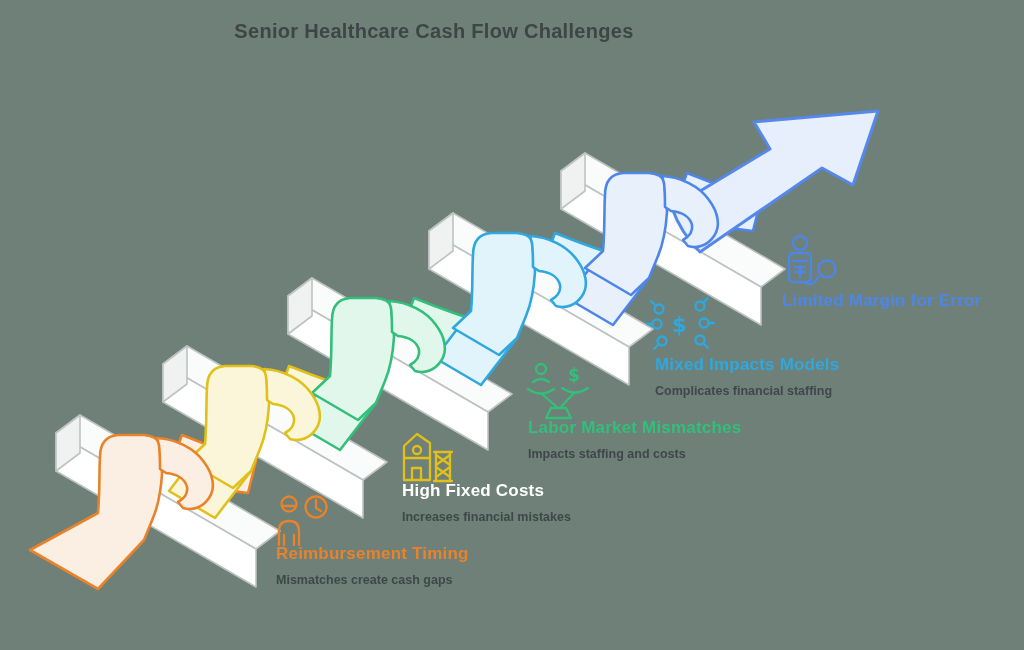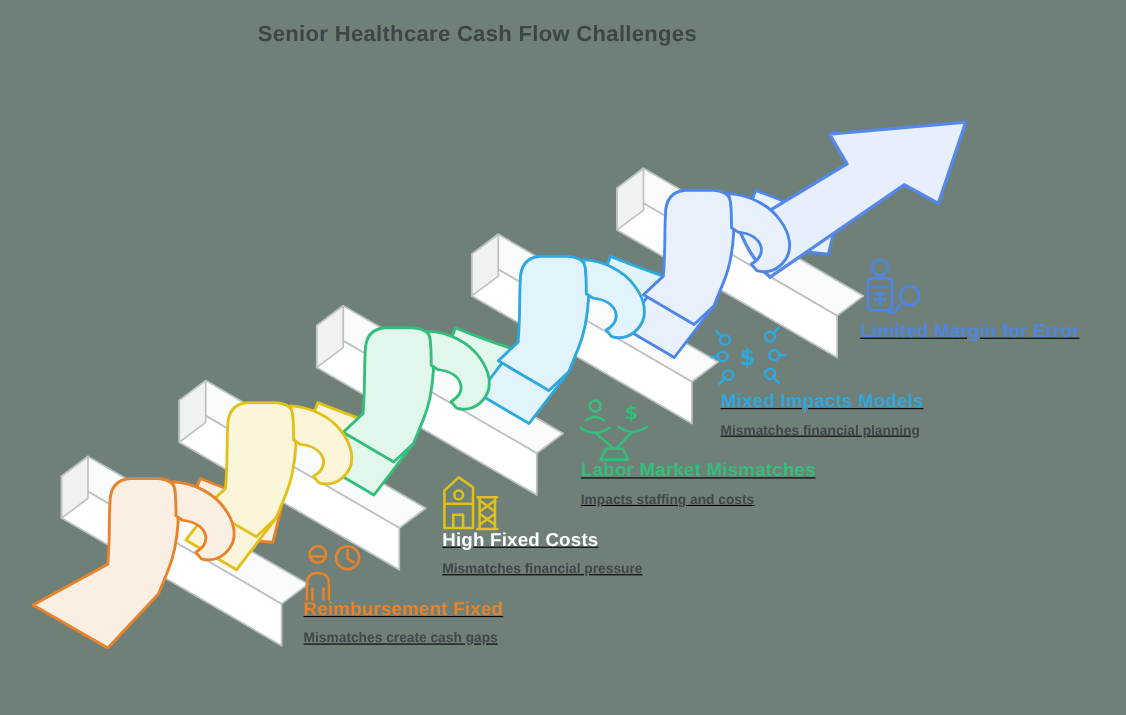--- a/index.html
+++ b/index.html
@@ -8,21 +8,21 @@
     font-family:"Liberation Sans", sans-serif;
     background:#6E8077;
   }
   .stage{position:relative;width:1024px;height:650px;}
   .scene{position:absolute;left:0;top:0;}
   .page-title{
     position:absolute;left:0;top:20px;width:868px;
     text-align:center;font-size:20px;font-weight:bold;
     letter-spacing:.3px;color:#3E4547;
   }
-  .item-label{position:absolute;white-space:nowrap;text-decoration:underline;}
+  .item-label{position:absolute;white-space:nowrap;}
   .item-label h3{
     margin:0;font-size:17px;font-weight:bold;letter-spacing:.2px;
   }
   .item-label p{
     margin:9px 0 0 0;font-size:12.5px;font-weight:600;color:#3F474A;
   }
 </style>
 </head>
 <body>
 
@@ -131,31 +131,31 @@
         <path d="M793 261H807"></path>
         <path d="M795 267H805M795 272H805M800 267V277"></path>
         <path d="M835.5 269A8.5 8.5 0 1 1 818.5 269A8.5 8.5 0 1 1 835.5 269"></path>
         <path d="M805 282Q813 288 818 277"></path>
       </g>
     </svg>
 
   <div class="page-title">Senior Healthcare Cash Flow Challenges</div>
 
   <div class="item-label" style="left:276px;top:544px;">
-    <h3 style="color: rgb(232, 131, 43);">Reimbursement Fixed</h3>
+    <h3 style="color: rgb(232, 131, 43);">Reimbursement Timing</h3>
     <p>Mismatches create cash gaps</p>
   </div>
   <div class="item-label" style="left:402px;top:481px;">
     <h3 style="color: #ffffff;">High Fixed Costs</h3>
-    <p>Mismatches financial pressure</p>
+    <p>Increases financial mistakes</p>
   </div>
   <div class="item-label" style="left:528px;top:418px;">
     <h3 style="color: rgb(51, 191, 123);">Labor Market Mismatches</h3>
     <p>Impacts staffing and costs</p>
   </div>
   <div class="item-label" style="left:655px;top:355px;">
     <h3 style="color: rgb(47, 167, 223);">Mixed Impacts Models</h3>
-    <p>Mismatches financial planning</p>
+    <p>Complicates financial staffing</p>
   </div>
   <div class="item-label" style="left:782px;top:291px;">
     <h3 style="color: rgb(77, 134, 232);">Limited Margin for Error</h3>
   </div>
 </div>
 
 </body></html>

